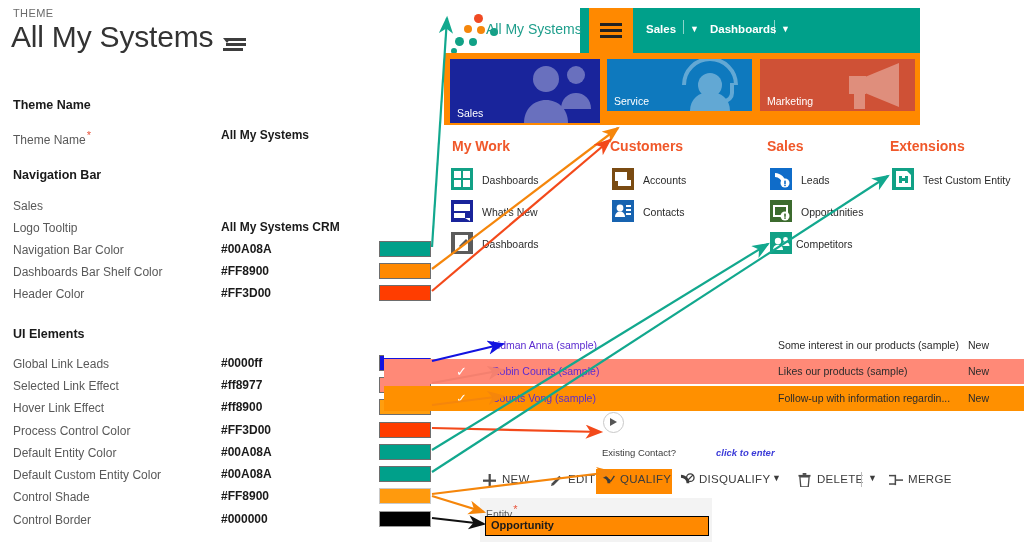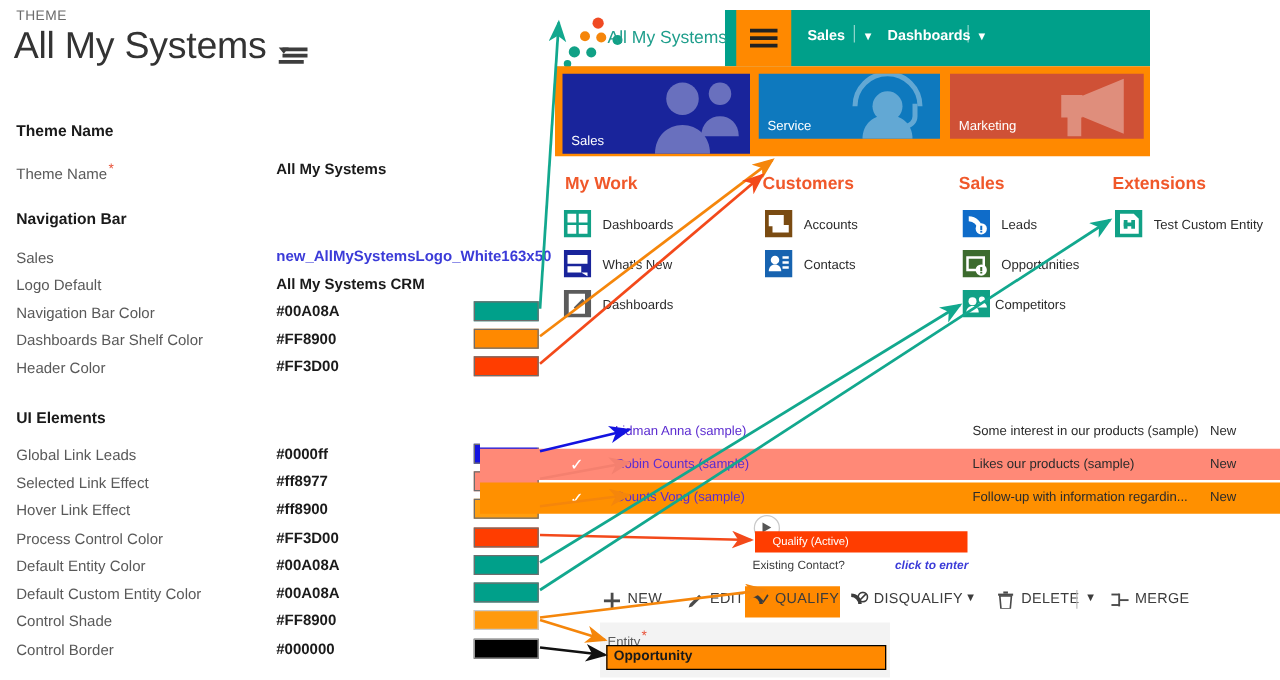--- a/index.html
+++ b/index.html
@@ -131,23 +131,22 @@
   </div>
 
   <div class="section-head" style="top:98px">Theme Name</div>
   <div class="section-head" style="top:168px">Navigation Bar</div>
   <div class="section-head" style="top:327px">UI Elements</div>
 
   <div class="f-label" style="top:129px"><span>Theme Name</span><span class="req">*</span></div>
   <div class="f-value" style="top:128px">All My Systems</div>
 
   <div class="f-label" style="top:199px">Sales</div>
-  <div class="f-value link" style="top:198px">new_AllMySystemsLogo_White163x50</div>
-
-  <div class="f-label" style="top:221px">Logo Default</div>
+
+  <div class="f-label" style="top:221px">Logo Tooltip</div>
   <div class="f-value" style="top:220px">All My Systems CRM</div>
 
   <div class="f-label" style="top:243px">Navigation Bar Color</div>
   <div class="f-value" style="top:242px">#00A08A</div>
   <div class="swatch" style="top:241px;background:#00A08A"></div>
 
   <div class="f-label" style="top:265px">Dashboards Bar Shelf Color</div>
   <div class="f-value" style="top:264px">#FF8900</div>
   <div class="swatch" style="top:263px;background:#FF8900"></div>
 
@@ -342,23 +341,20 @@
   </div>
 
   <div class="grow" style="left:-56px;top:386px;width:640px;background:#FF9000">
     <div class="gcheck" style="left:72px">✓</div>
     <div class="gname" style="left:108px">Counts Vong (sample)</div>
     <div class="gtopic" style="left:394px">Follow-up with information regardin...</div>
     <div class="gstat" style="left:584px">New</div>
   </div>
 
   <div class="proc-circle"></div>
-  <div class="proc-stage">
-    <span>Qualify (Active)</span>
-  </div>
   <div class="proc-field">Existing Contact?</div>
   <div class="proc-link">click to enter</div>
 
   <div class="cmdbar"></div>
 
   <svg class="cmd-ic" style="left:43px;top:474px;width:13px;height:13px" viewBox="0 0 14 14">
     <rect x="6" y="0" width="2.4" height="14" fill="#4a4a4a"></rect>
       <rect x="0" y="6" width="14" height="2.4" fill="#4a4a4a"></rect>
   </svg>
   <div class="cmd" style="left:62px">NEW</div>

